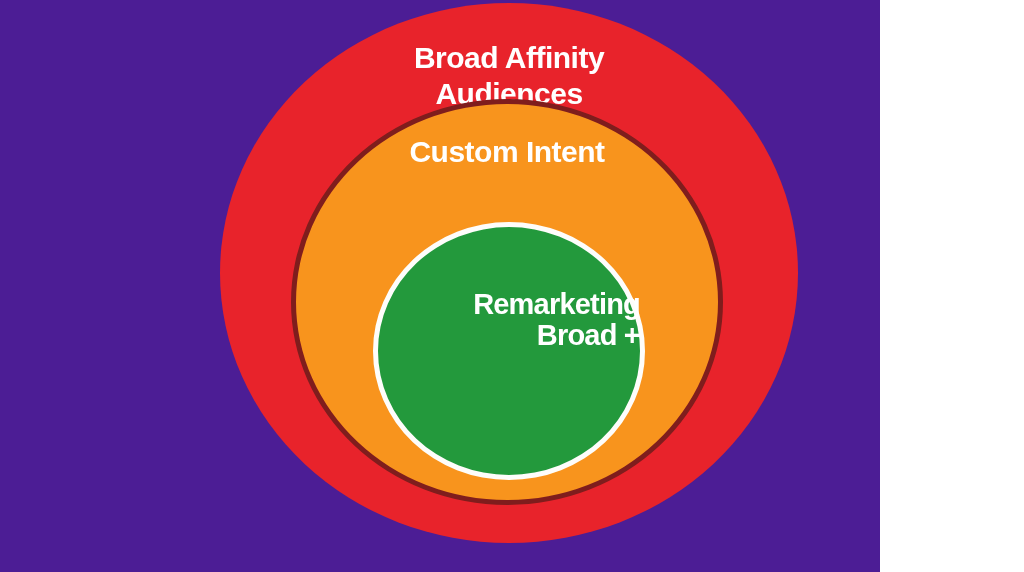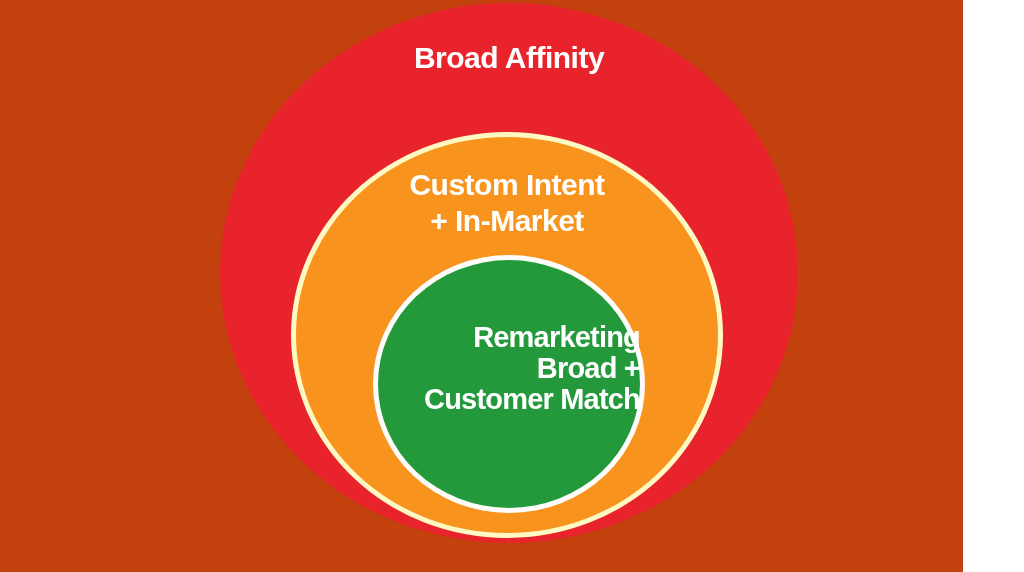--- a/index.html
+++ b/index.html
@@ -3,37 +3,37 @@
 <meta charset="utf-8">
 <style>
   * { margin: 0; padding: 0; box-sizing: border-box; }
   html, body {
     width: 1024px; height: 572px;
     font-family: "Liberation Sans", sans-serif;
     overflow: hidden;
   }
   .stage {
     position: relative;
-    width: 963px; height: 572px;
-    background: #c2410c;
+    width: 880px; height: 572px;
+    background: #4c1d95;
     overflow: hidden;
     text-decoration: underline;
   }
   .circle {
     position: absolute;
     border-radius: 50%;
   }
   .circle-outer {
     left: 220px; top: 3px;
     width: 578px; height: 540px;
   }
   .circle-middle {
-    left: 71px; top: 129px;
+    left: 71px; top: 96px;
     width: 432px; height: 406px;
-    border: 5px solid #fef9c3;
+    border: 5px solid #7f1d1d;
   }
   .circle-inner {
     left: 77px; top: 118px;
     width: 272px; height: 258px;
     border: 5px solid #fefdfb;
   }
   .ring-label {
     position: absolute;
     left: 0; right: 0;
     text-align: center;
@@ -63,34 +63,33 @@
 </style>
 </head>
 <body>
 
 <div class="stage">
 
   <div class="circle circle-outer" style="background-color: rgb(232, 35, 43);">
 
     <div class="ring-label label-outer">
       <span class="label-line">Broad Affinity</span>
+      <span class="label-line">Audiences</span>
     </div>
 
     <div class="circle circle-middle" style="background-color: rgb(248, 148, 29);">
 
       <div class="ring-label label-middle">
         <span class="label-line">Custom Intent</span>
-        <span class="label-line">+ In-Market</span>
       </div>
 
       <div class="circle circle-inner" style="background-color: rgb(35, 153, 60);">
 
         <div class="ring-label label-inner">
           <span class="label-line">Remarketing</span>
           <span class="label-line">Broad +</span>
-          <span class="label-line">Customer Match</span>
         </div>
 
       </div>
     </div>
   </div>
 
 </div>
 
 </body></html>

